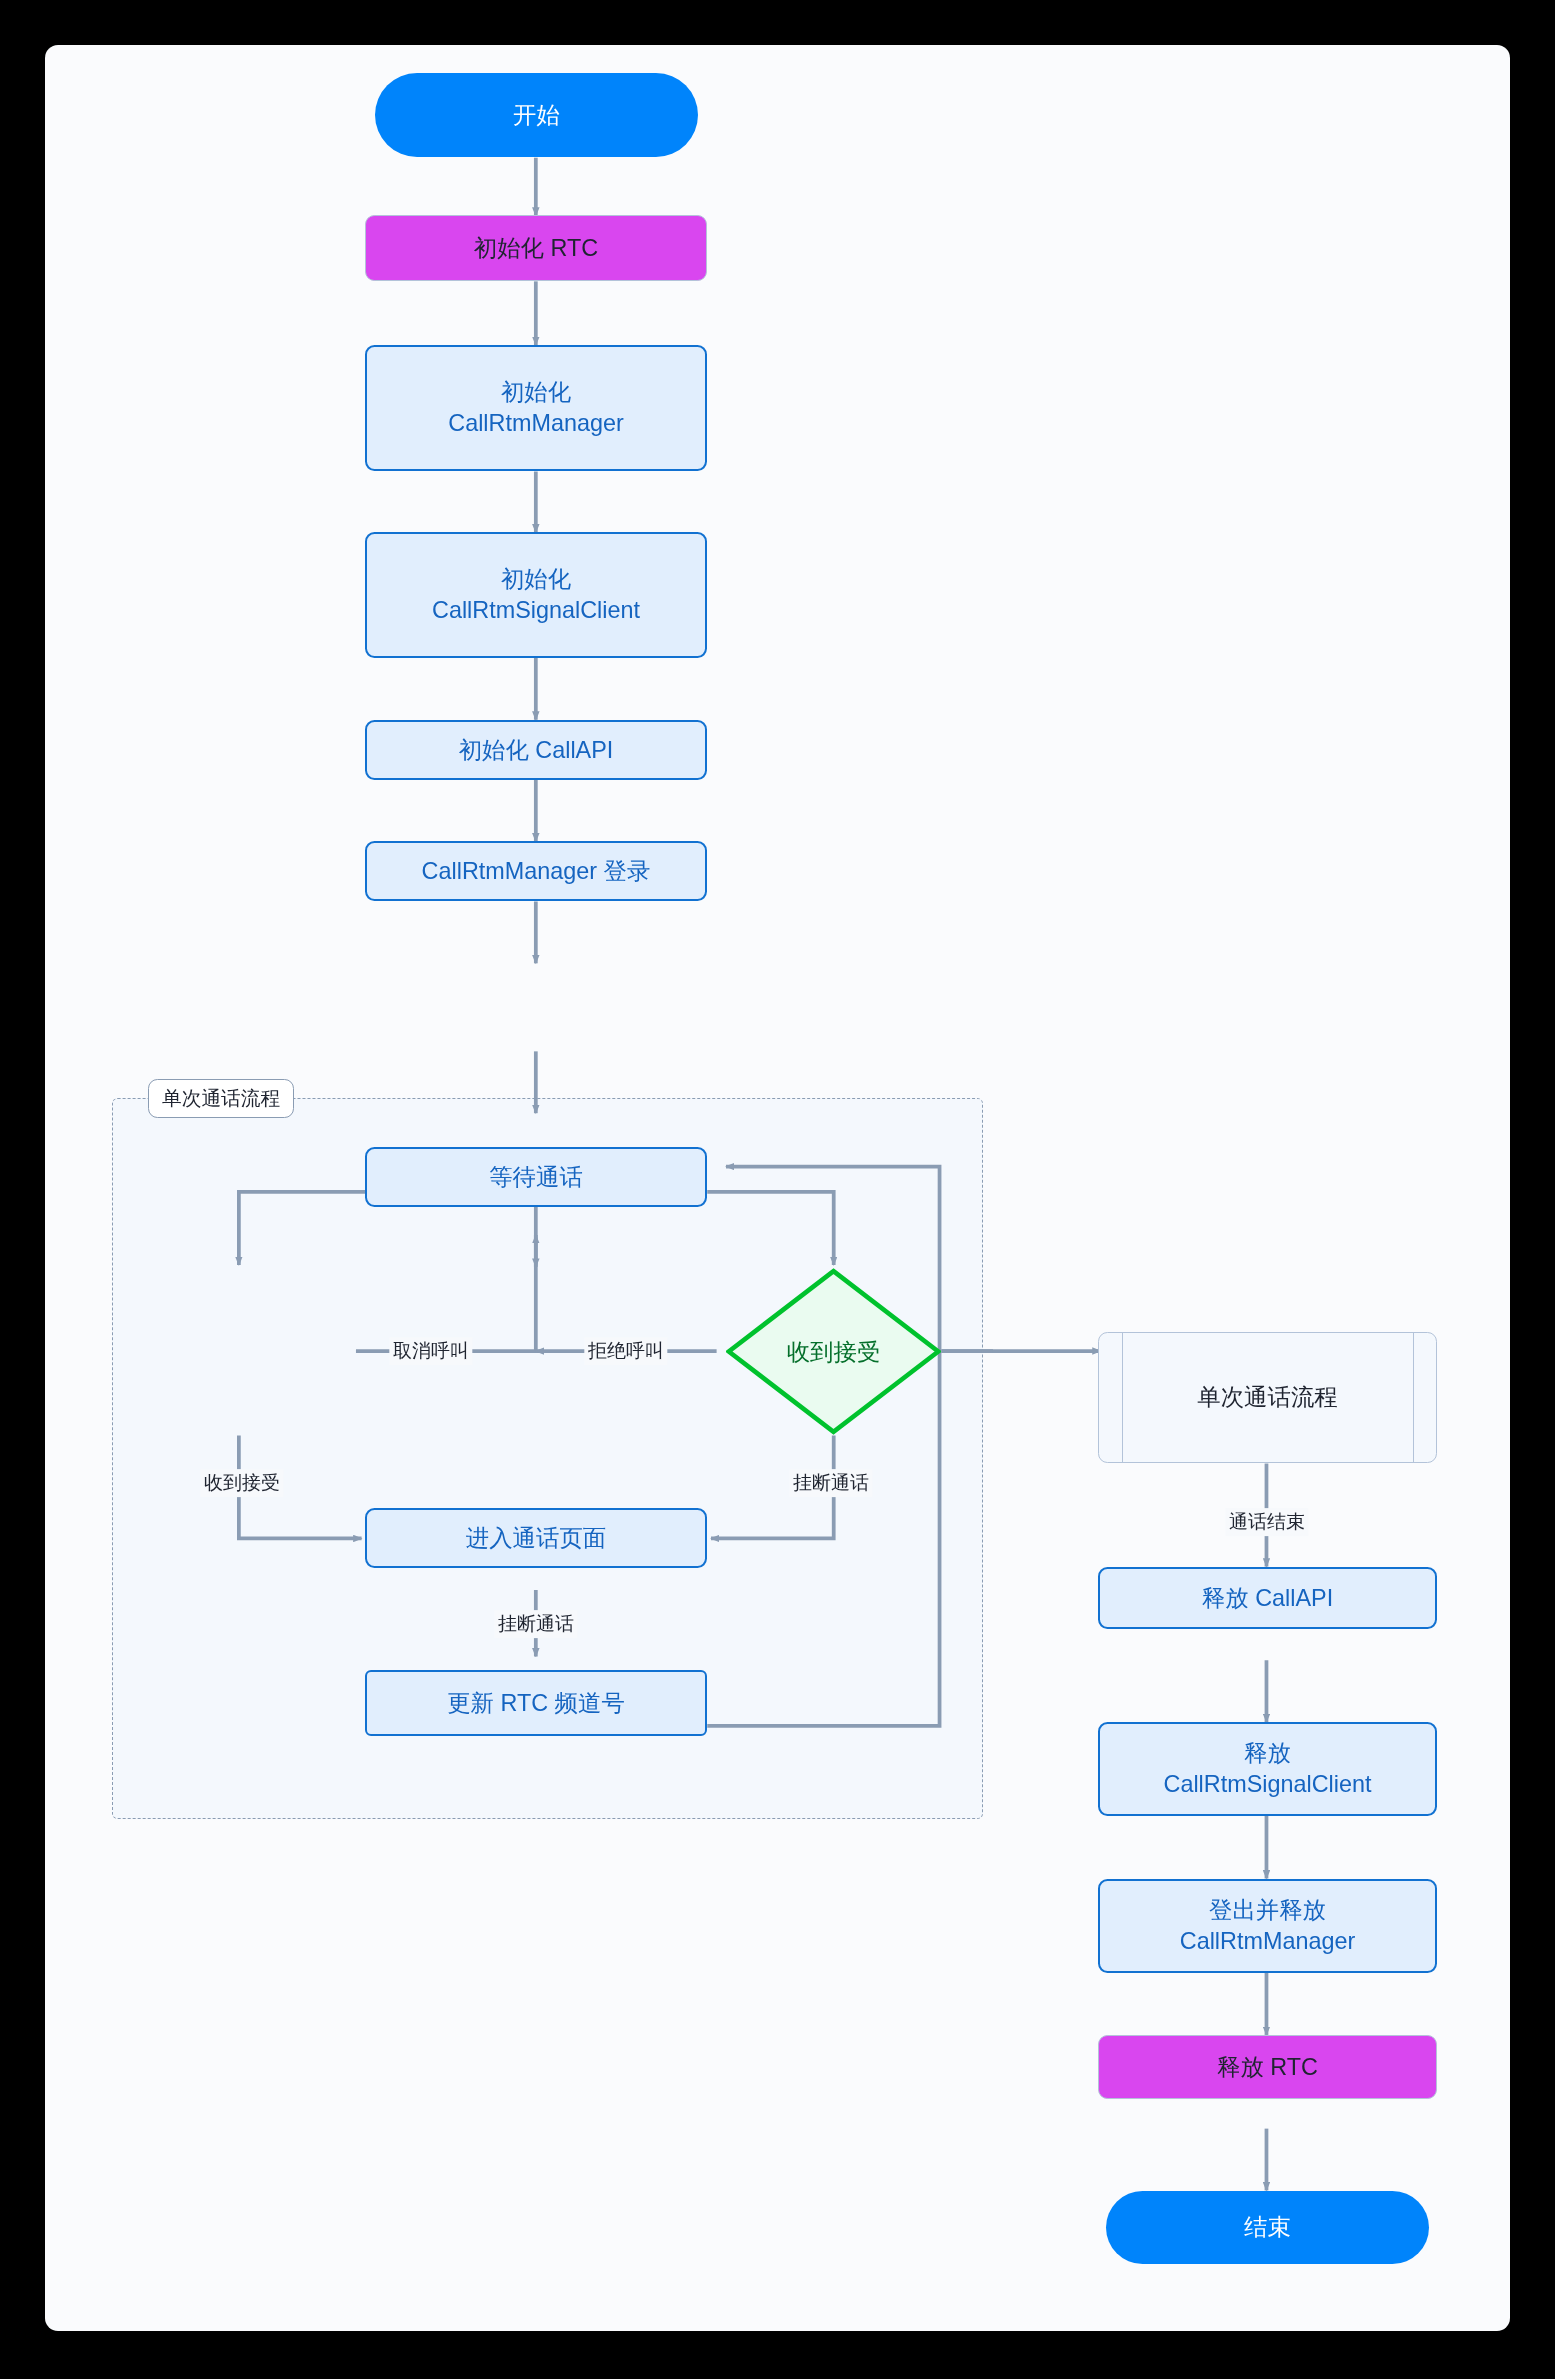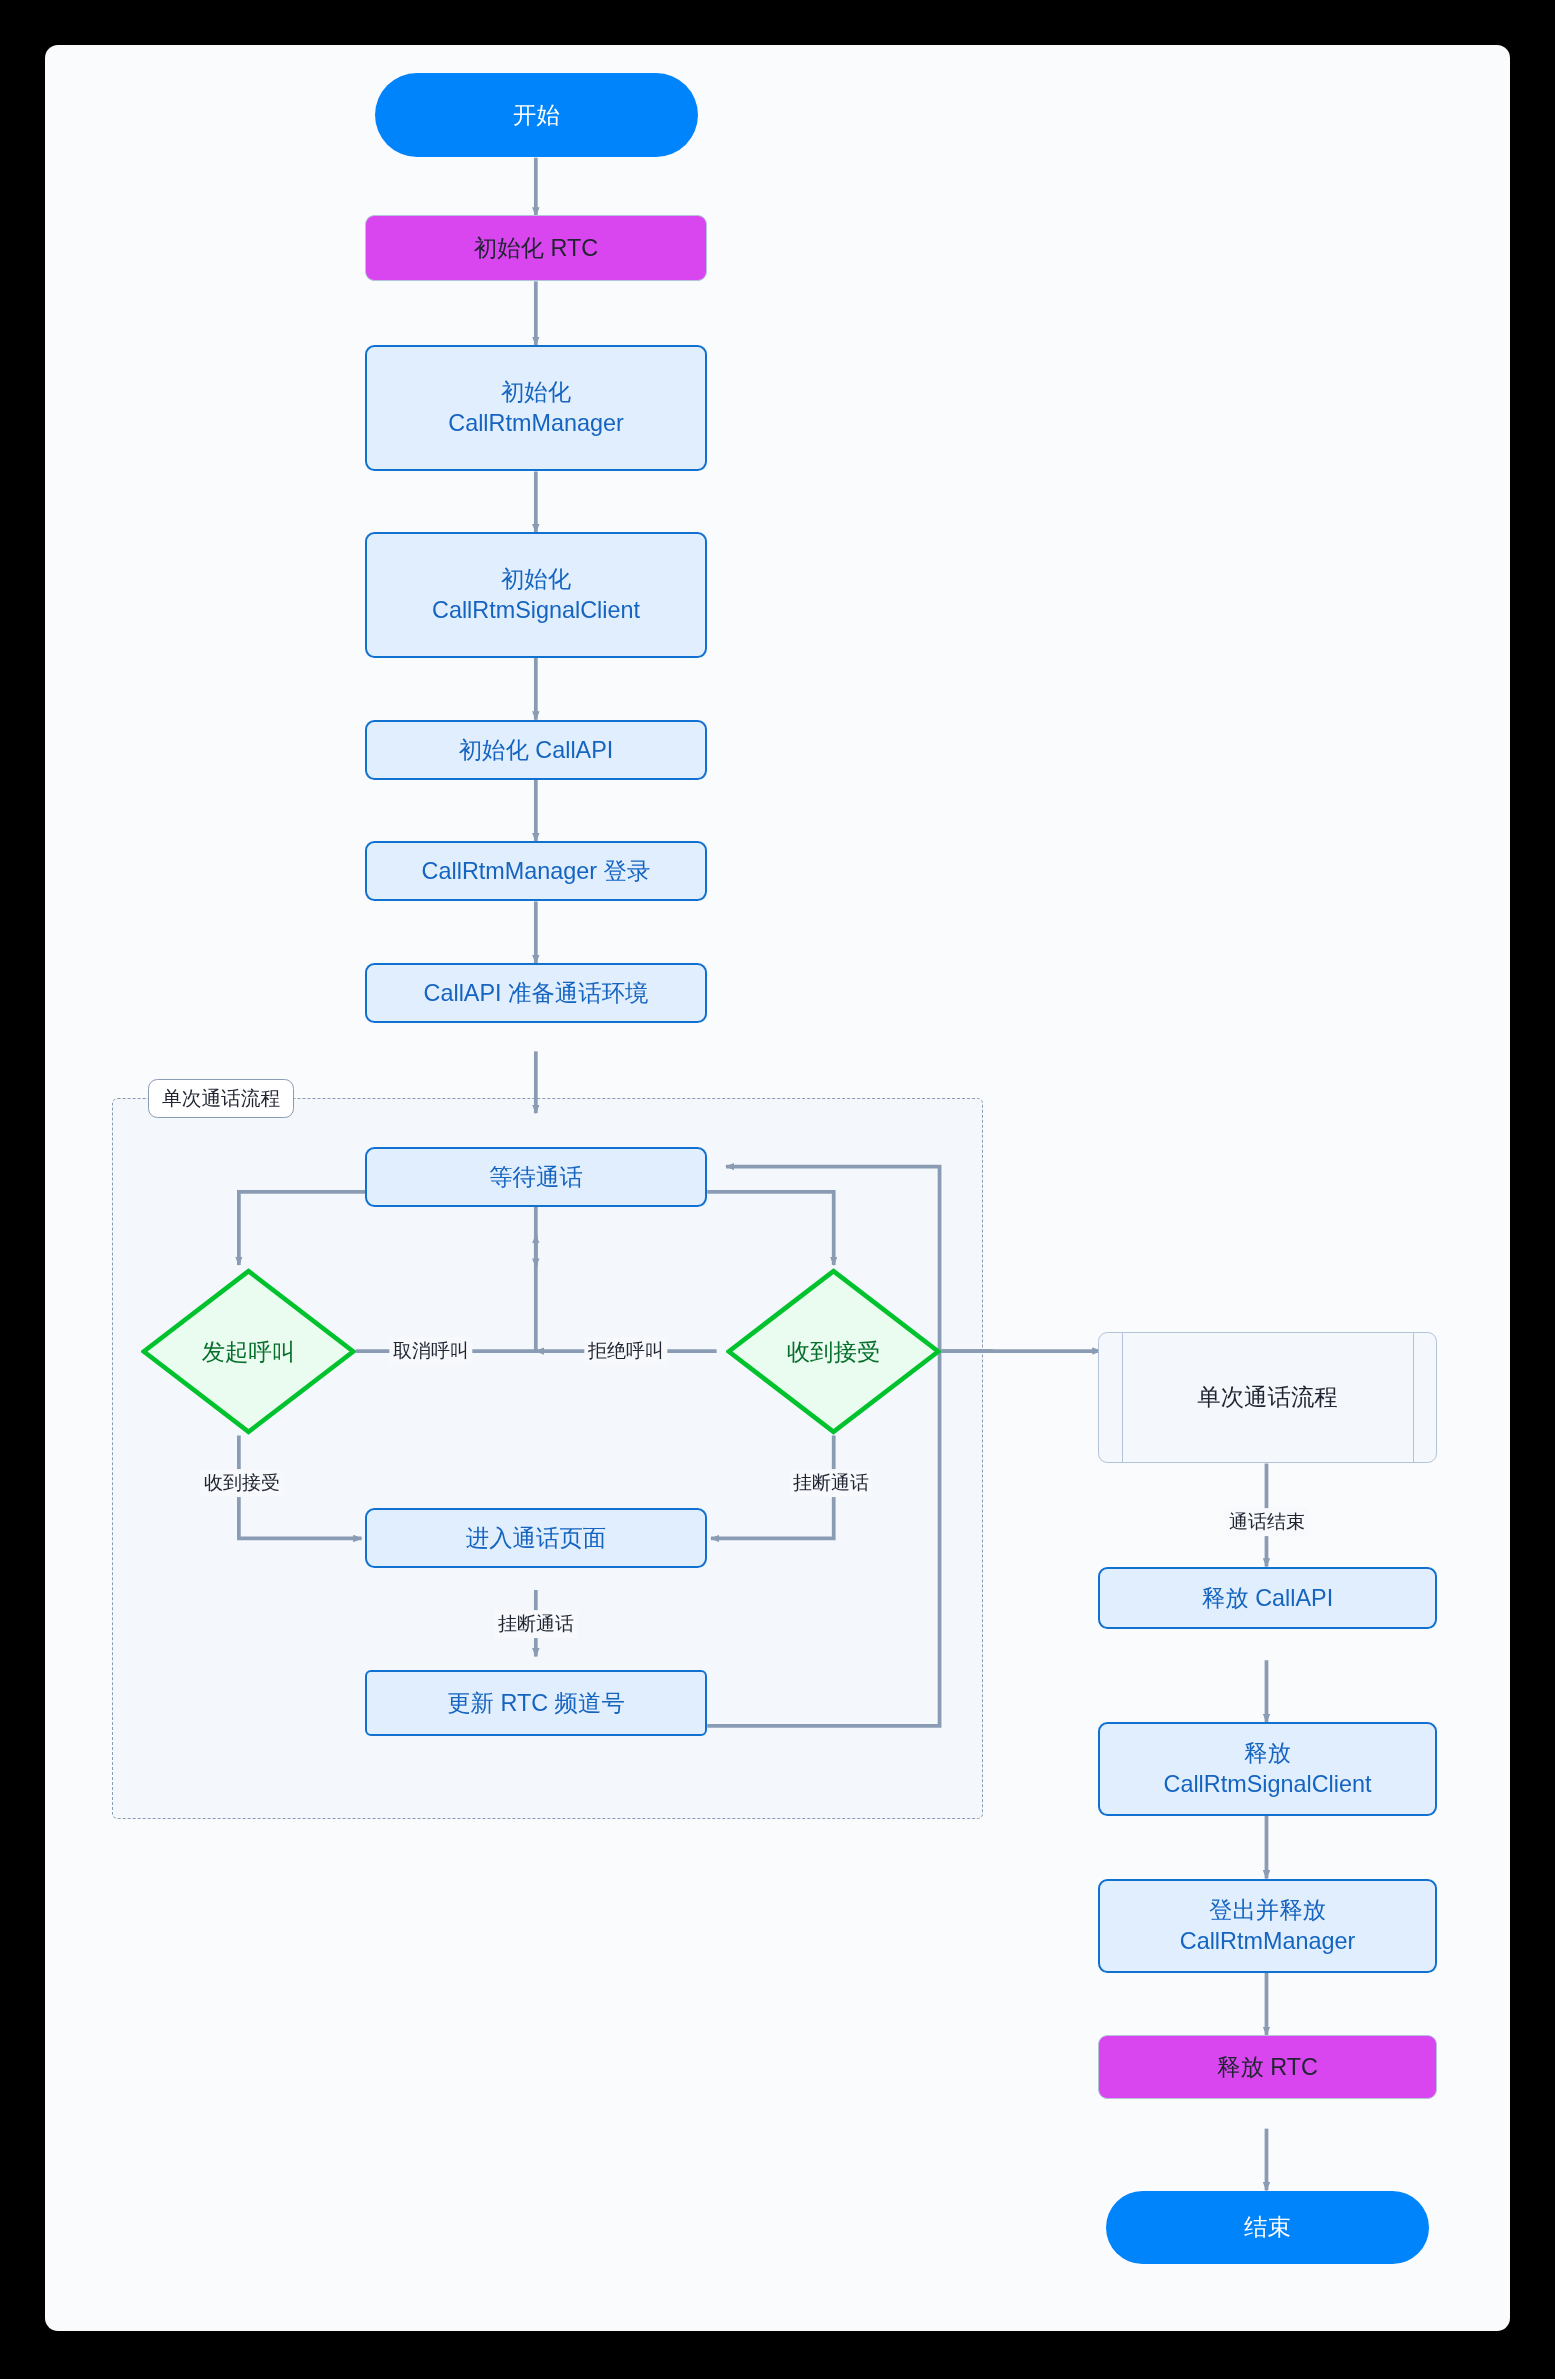--- a/index.html
+++ b/index.html
@@ -99,38 +99,29 @@
   </div>
 
   <div class="node blue" style="left:365px; top:720px; width:342px; height:60px;">
     <span>初始化 CallAPI</span>
   </div>
 
   <div class="node blue" style="left:365px; top:841px; width:342px; height:60px;">
     <span>CallRtmManager 登录</span>
   </div>
 
-  <div class="node blue" style="left:365px; top:963px; width:342px; height:60px;">
-    <span>CallAPI 准备通话环境</span>
-  </div>
 
   <div class="subgraph-label" style="left:148px; top:1079px;">
     <span>单次通话流程</span>
   </div>
 
   <div class="node blue" style="left:365px; top:1147px; width:342px; height:60px;">
     <span>等待通话</span>
   </div>
 
-  <div class="diamondwrap" style="left:141px; top:1268px; width:215px; height:167px;">
-    <svg width="215" height="167" viewBox="0 0 230 178">
-      <polygon points="115,3 227,89 115,175 3,89" fill="#eafbf0" stroke="#00c22d" stroke-width="5"></polygon>
-    </svg>
-    <span>发起呼叫</span>
-  </div>
 
   <div class="diamondwrap" style="left:726px; top:1268px; width:215px; height:167px;">
     <svg width="215" height="167" viewBox="0 0 230 178">
       <polygon points="115,3 227,89 115,175 3,89" fill="#eafbf0" stroke="#00c22d" stroke-width="5"></polygon>
     </svg>
     <span>收到接受</span>
   </div>
 
   <div class="node blue" style="left:365px; top:1508px; width:342px; height:60px;">
     <span>进入通话页面</span>

